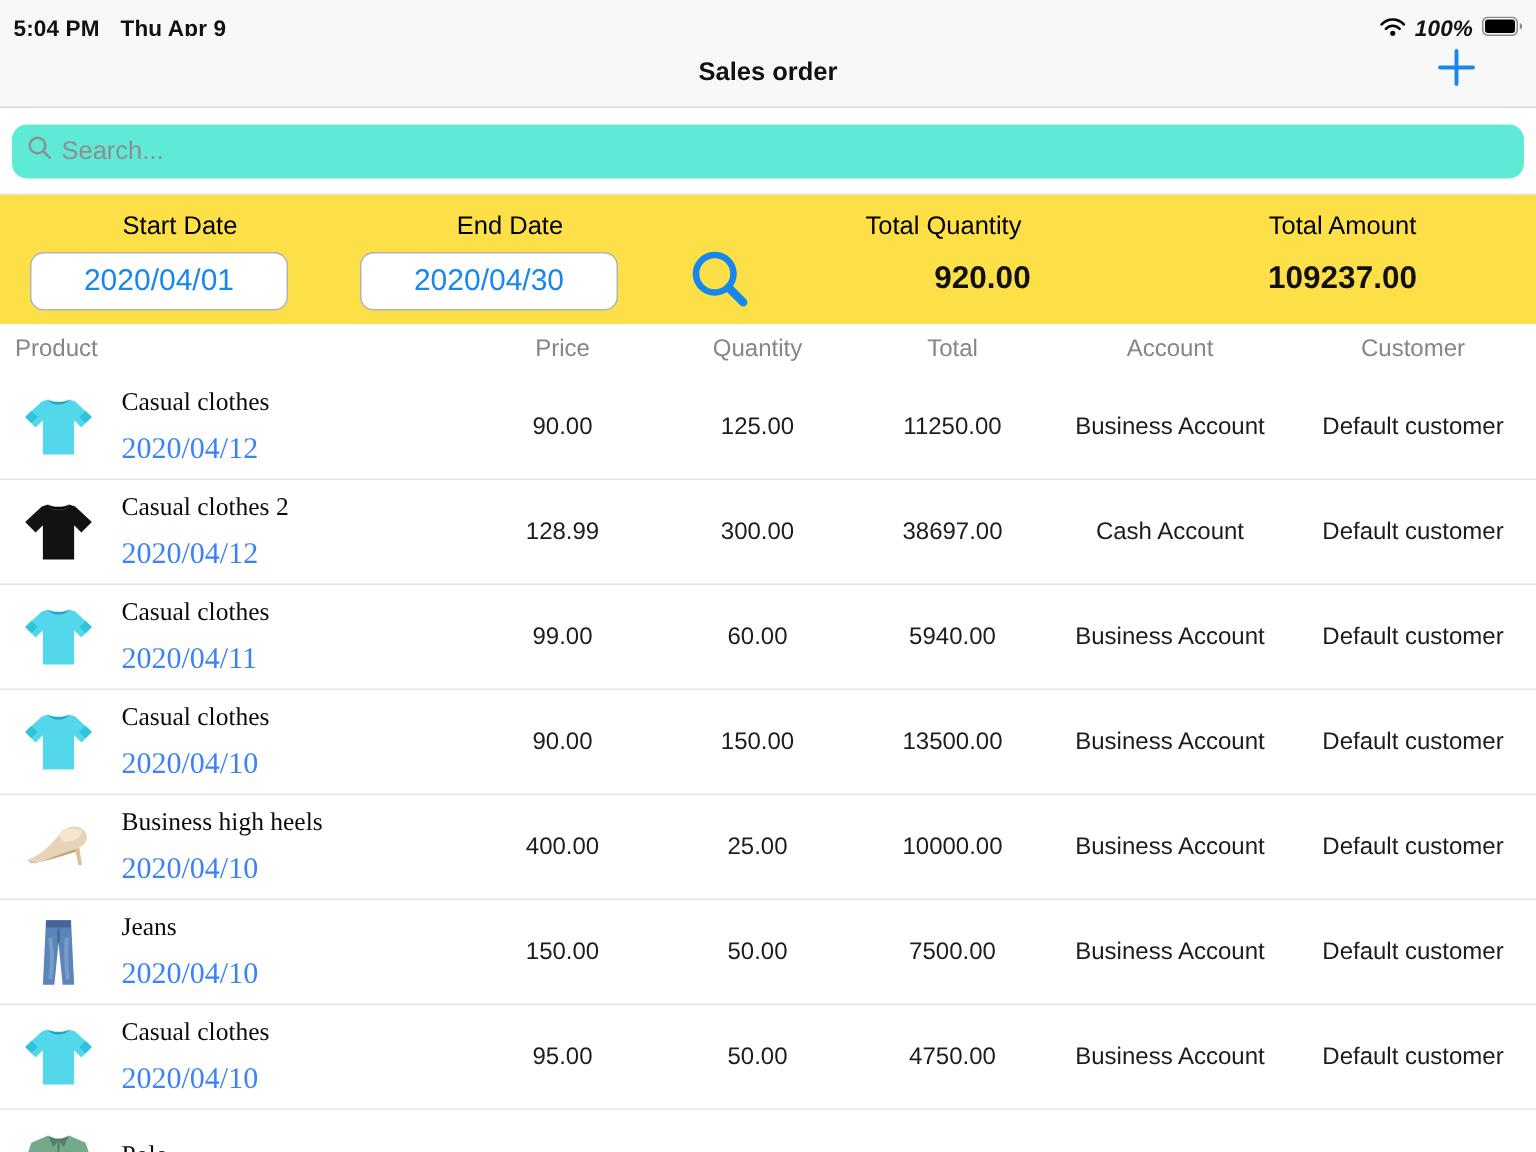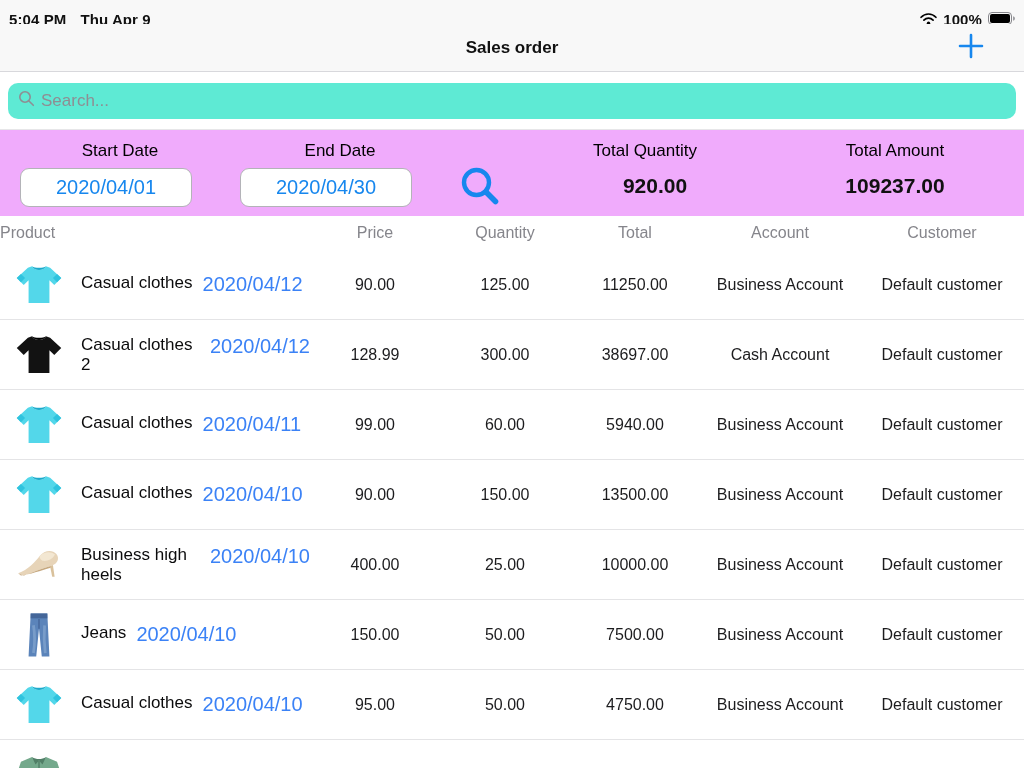--- a/index.html
+++ b/index.html
@@ -5,21 +5,21 @@
   * { margin:0; padding:0; box-sizing:border-box; }
   html,body { width:1024px; height:768px; overflow:hidden; background:#fff;
               font-family:"Liberation Sans", sans-serif; color:#111; }
   :root { --accent:#1787EE; --hairline:#d8d8dc; --rowline:#e4e4e6; --chrome:#f8f8f8; }
 
   
   .statusbar { height:24px; background:var(--chrome); display:flex;
                justify-content:space-between; align-items:center; padding:14px 9px 0 9px;
                font-size:15px; font-weight:700; letter-spacing:.1px; }
   .sb-left { display:flex; gap:14px; }
-  .sb-right { display:flex; align-items:center; gap:6px; }
+  .sb-right { display:flex; align-items:center; gap:6px;font-style:italic; }
 
   
   .navbar { height:48px; background:var(--chrome); position:relative;
             border-bottom:1px solid var(--hairline); }
   .nav-title { position:absolute; left:0; right:0; top:0; height:100%;
                display:flex; align-items:center; justify-content:center;
                font-size:17px; font-weight:700; pointer-events:none; }
   .back-btn { position:absolute; left:10px; top:0; height:100%; display:flex;
               align-items:center; gap:5px; color:var(--accent); font-size:17px; cursor:pointer; }
   .add-btn { position:absolute; right:40px; top:0; height:100%; display:flex;
@@ -28,50 +28,50 @@
   
   .search-section { height:58px; background:#fff; border-bottom:1px solid #e6e6e8;
                     display:flex; align-items:center; padding:0 8px; }
   .search-field { flex:1; height:36px; background:#5eead4; border-radius:10px;
                   display:flex; align-items:center; padding:0 10px; gap:6px; }
   .search-field input { flex:1; border:none; outline:none; background:transparent;
                         font-size:17px; font-family:inherit; color:#111; }
   .search-field input::placeholder { color:#8e8e93; }
 
   
-  .filter-section { position:relative; height:86px; background:#f0abfc; }
+  .filter-section { position:relative; height:86px; background:#fde047; }
   .flabel { position:absolute; top:11px; text-align:center; font-size:17px; color:#000; }
   .lbl-start { left:20px;  width:200px; }
   .lbl-end   { left:240px; width:200px; }
-  .lbl-tq    { left:560px; width:170px;text-align:center; }
+  .lbl-tq    { left:544px; width:170px;text-align:center; }
   .lbl-ta    { left:810px; width:170px; }
   .date-input { position:absolute; top:38px; width:172px; height:39px;
                 border:1px solid #b3b3b8; border-radius:9px; background:#fff;
                 display:flex; align-items:center; justify-content:center;
                 font-size:20px; color:var(--accent); cursor:pointer; }
   .inp-start { left:20px; }
   .inp-end   { left:240px; }
   .filter-search-btn { position:absolute; left:458px; top:36px; width:44px; height:44px;
                        display:flex; align-items:center; justify-content:center; cursor:pointer; }
   .fvalue { position:absolute; top:44px; text-align:center; font-size:21px; font-weight:700; }
   .val-tq { left:570px; width:170px; }
   .val-ta { left:810px; width:170px; }
 
   
   .grid-cols { display:grid; grid-template-columns:310px 130px 130px 130px 160px 164px; }
   .table-header { height:34px; align-items:center; color:#85858b; font-size:16px; }
   .hcell { text-align:center; }
-  .hcell.col-product { text-align:left; padding-left:0; }
+  .hcell.col-product { text-align:left; padding-left:10px; }
   .row { height:70px; border-bottom:1px solid var(--rowline); background:#fff; }
   .cell { align-self:center; }
   .num { text-align:center; font-size:16px; color:#1c1c1e; }
   .col-product.cell { display:flex; align-items:center; height:100%; }
   .pimg { width:50px; height:50px; margin-left:14px; margin-right:17px; flex:0 0 50px; }
   .pimg svg { width:100%; height:100%; display:block; }
-  .pinfo { display:flex; flex-direction:row; justify-content:flex-end; gap:10px; }
+  .pinfo { display:flex; flex-direction:column; justify-content:flex-end; gap:10px;font-family:Liberation Serif, serif; }
   .pname { font-size:17px; color:#0b0b0c; }
   .pdate { font-size:20px; color:#3b82f6; }
 </style>
 </head>
 <body>
 
 <div class="statusbar">
   <div class="sb-left">
     <span>5:04 PM</span>
     <span>Thu Apr 9</span>

